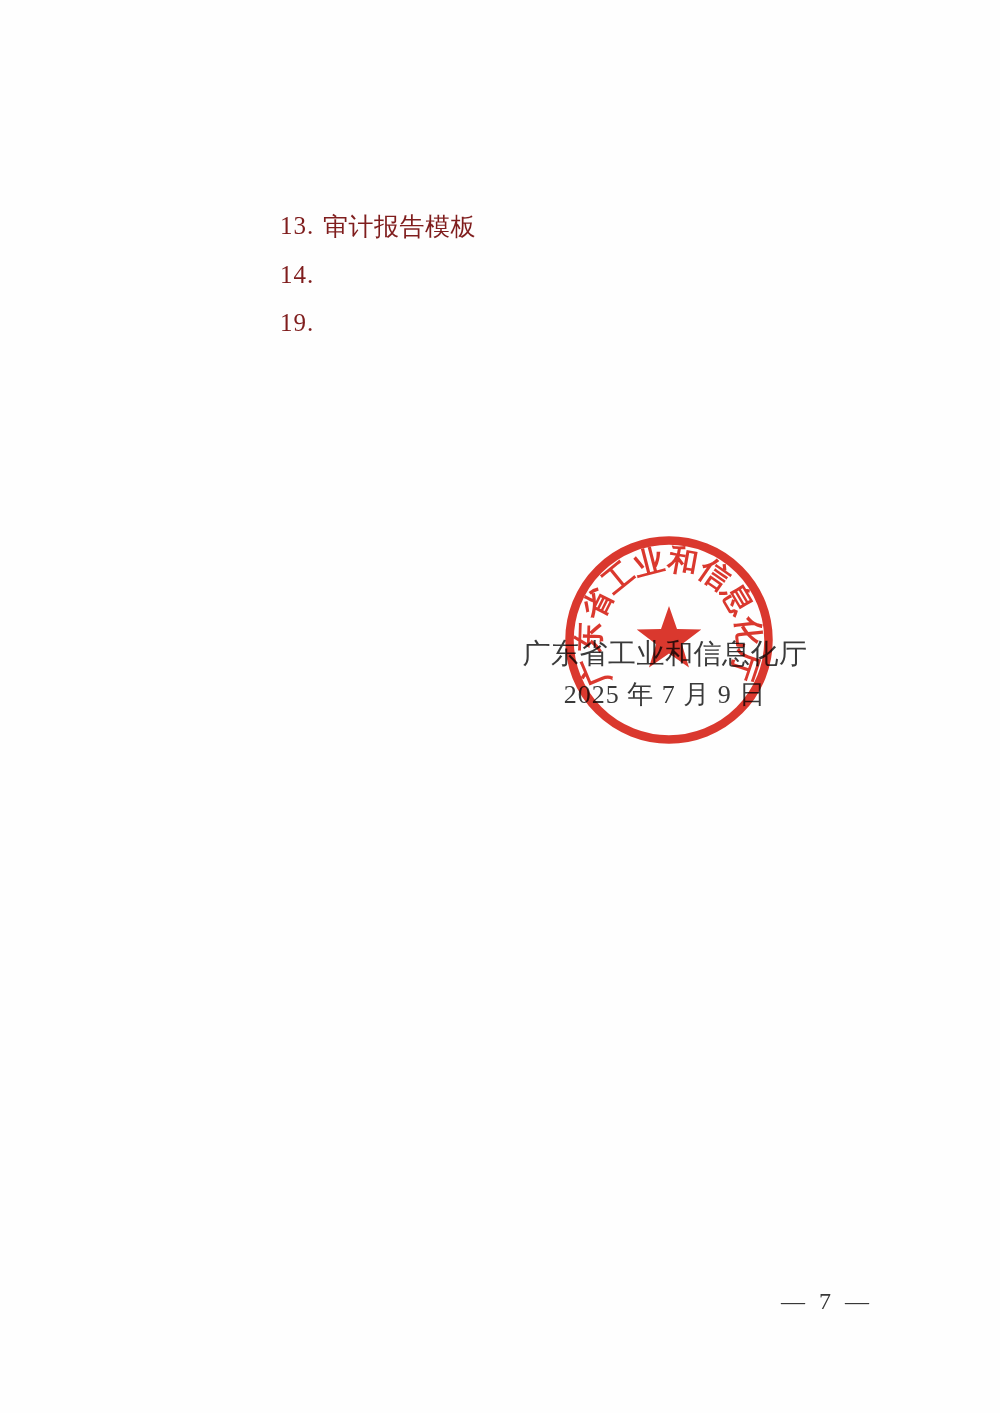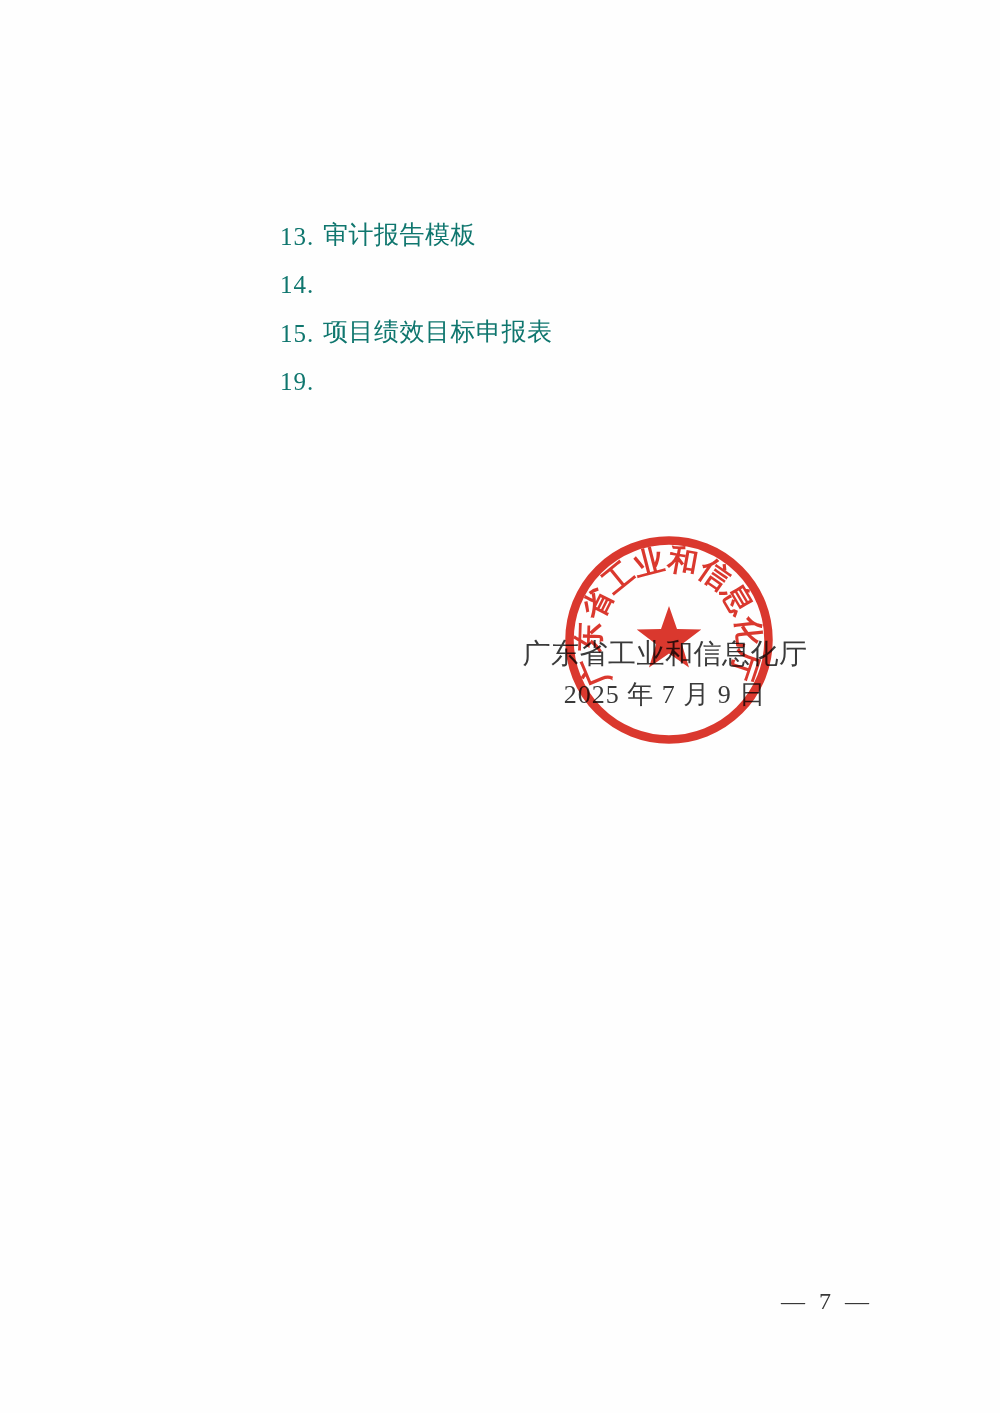--- a/index.html
+++ b/index.html
@@ -20,24 +20,24 @@
   .attachment-list {
     position: absolute;
     left: 280px;
     top: 202px;
     margin: 0;
     padding: 0;
     list-style: none;
   }
   .list-row {
     display: flex;
-    align-items: flex-end;
+    align-items: center;
     height: 48.6px;
     font-size: 25px;
-    color: #0f766e;
+    color: #7f1d1d;
   }
   .list-num {
     display: inline-block;
     width: 43px;
     letter-spacing: 1px;
     flex: 0 0 auto;
   }
   .list-label {
     letter-spacing: 0.5px;
     white-space: nowrap;
@@ -95,24 +95,20 @@
 
   <ol class="attachment-list">
     <li class="list-row">
       <span class="list-num">13.</span>
       <span class="list-label">审计报告模板</span>
     </li>
     <li class="list-row">
       <span class="list-num">14.</span>
     </li>
     <li class="list-row">
-      <span class="list-num">15.</span>
-      <span class="list-label">项目绩效目标申报表</span>
-    </li>
-    <li class="list-row">
       <span class="list-num">19.</span>
     </li>
   </ol>
 
   <div class="signature">
     <div class="sig-org">广东省工业和信息化厅</div>
     <div class="sig-date">2025 年 7 月 9 日</div>
   </div>
 
   <svg class="seal" viewBox="0 0 220 220" xmlns="http://www.w3.org/2000/svg" aria-hidden="true">

